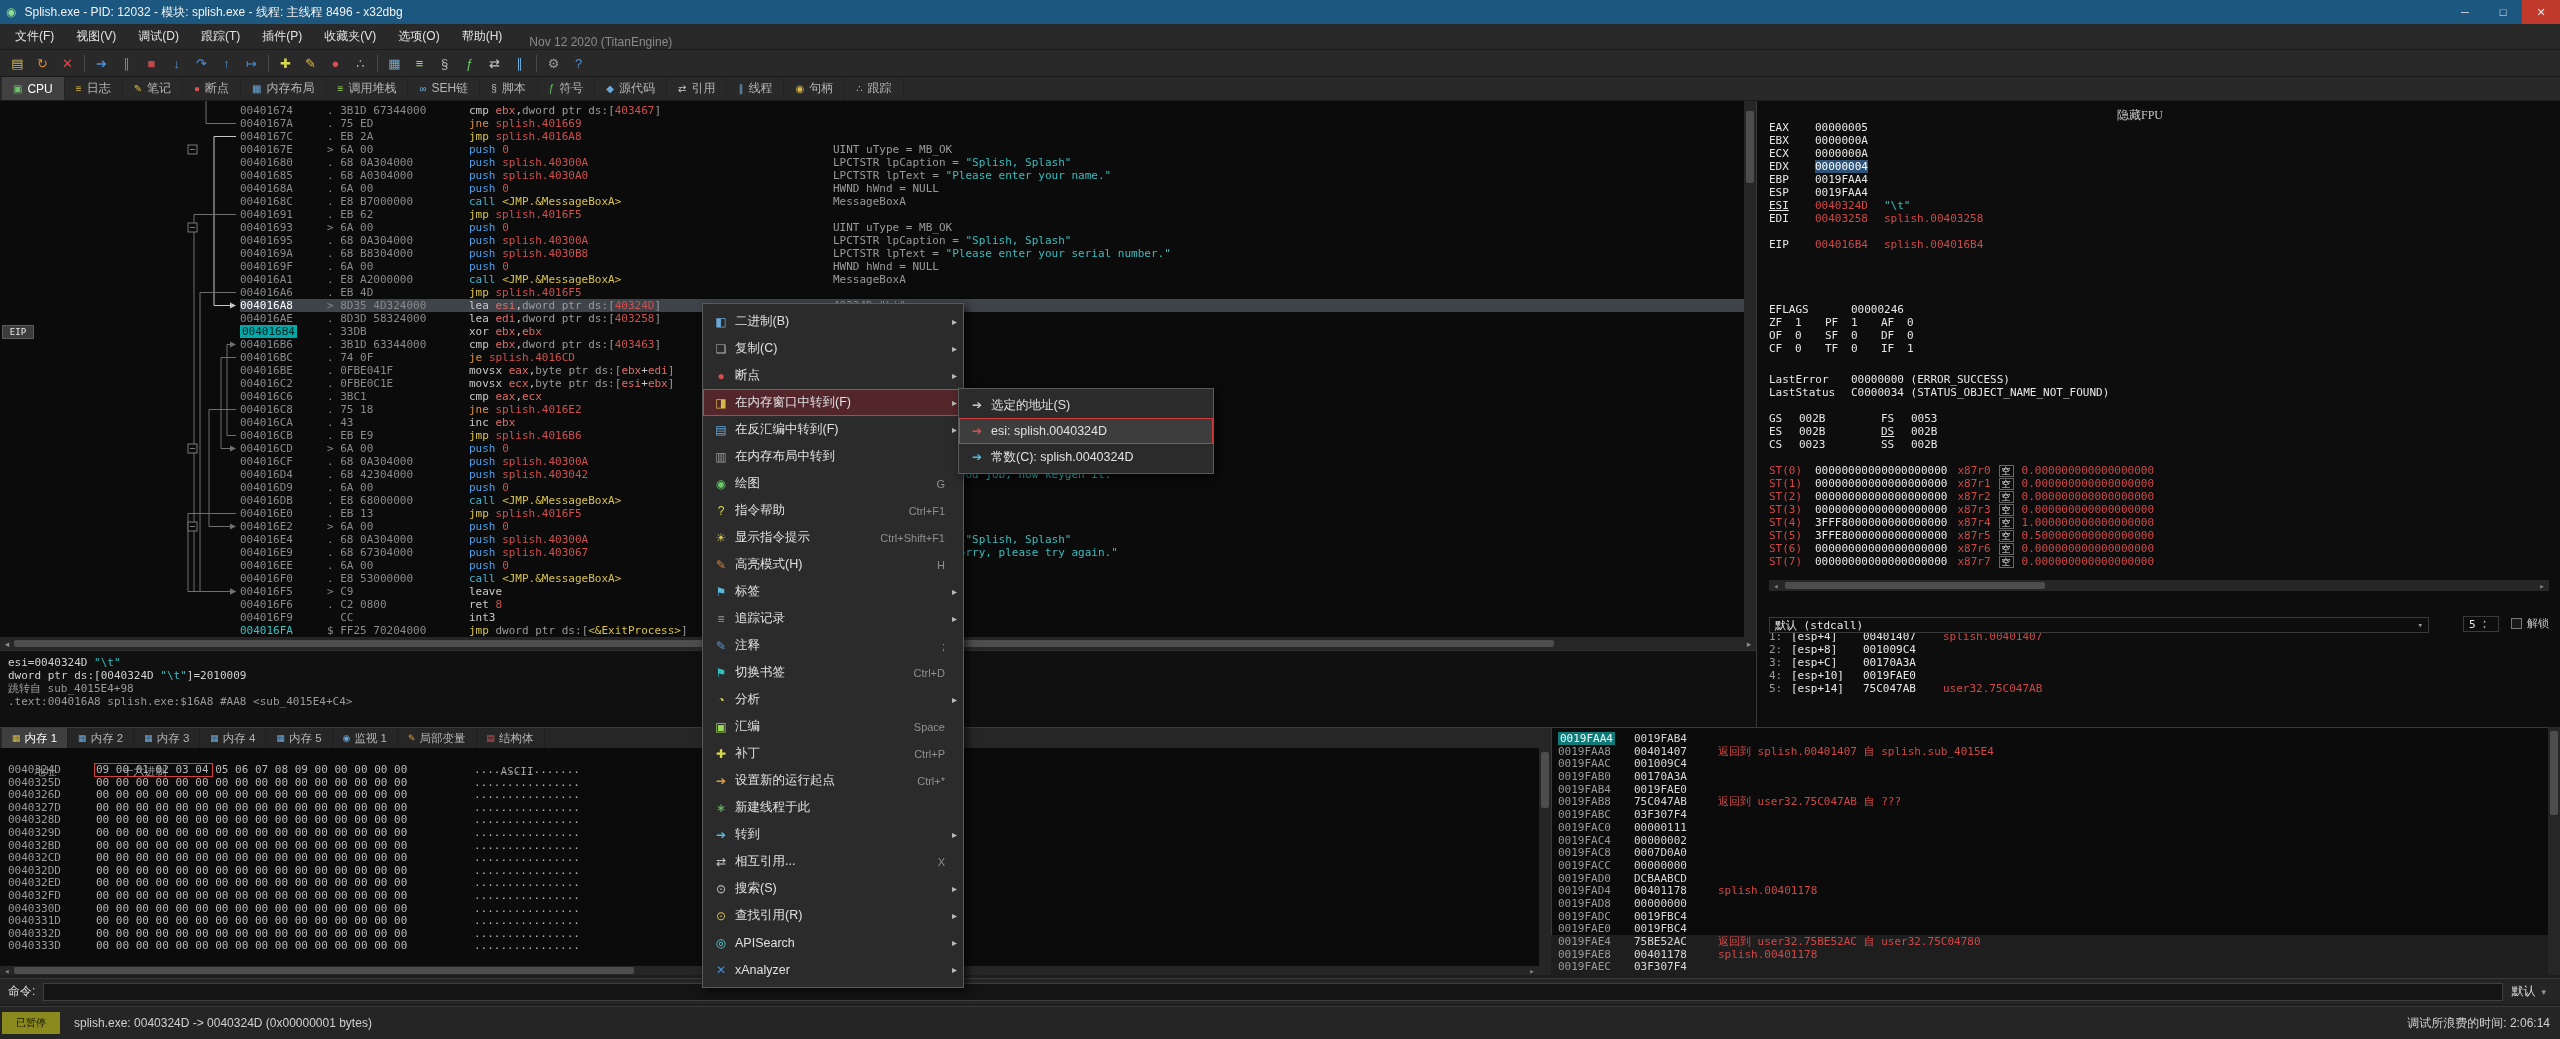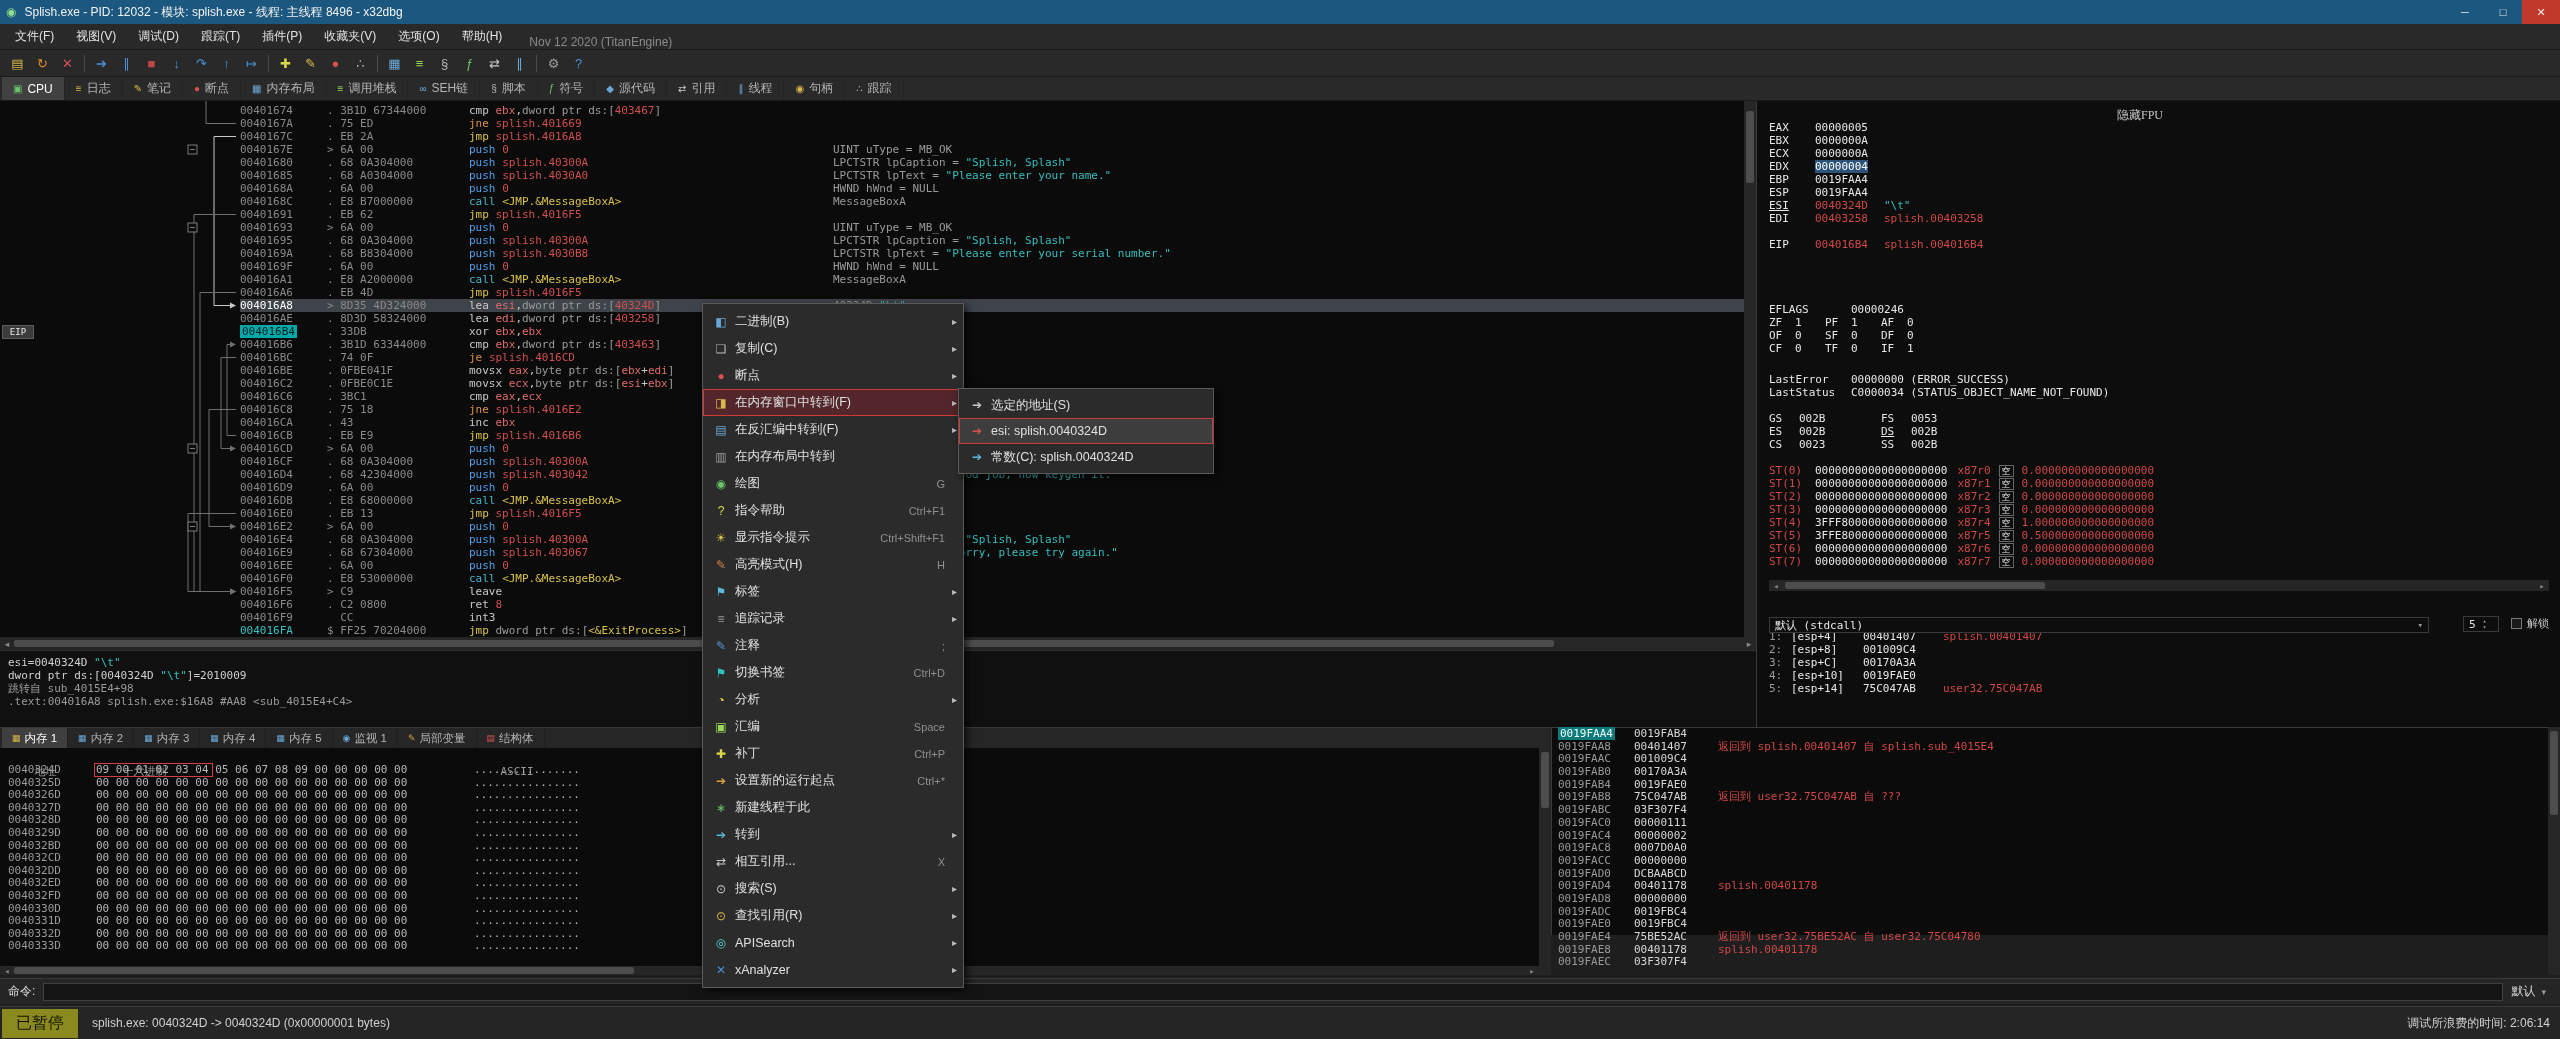--- a/index.html
+++ b/index.html
@@ -119,34 +119,34 @@
 #dump-headers{height:16px;line-height:16px;color:#9a9a9a;white-space:pre}
 .dh-a{display:inline-block;width:96px;padding-left:8px}
 .dh-h{display:inline-block;width:378px}
 #dump-rows{position:absolute;left:0;top:16px;right:0}
 .hrow{height:12.6px;line-height:12.6px;white-space:pre}
 .ha{display:inline-block;width:96px;padding-left:8px;color:#9a9a9a}
 .hb{display:inline-block;width:378px;color:#b8b8b8}
 .hs{color:#b8b8b8}
 #dump-red-box{position:absolute;left:94px;top:15px;width:119px;height:14px;border:1px solid #d04040}
 #dump-hscroll{position:absolute;left:0;top:218px;width:1539px;height:9px;background:#262626;display:flex;align-items:center}
-#stack{position:absolute;left:1551px;top:727px;width:997px;height:208px;background:#0b0b0b;border-left:1px solid #3a3a3a;border-top:1px solid #3a3a3a;font-family:"DejaVu Sans Mono",monospace;font-size:11px;}
+#stack{position:absolute;left:1551px;top:727px;width:997px;height:208px;background:#0b0b0b;border-left:1px solid #3a3a3a;border-top:1px solid #3a3a3a;font-family:"DejaVu Sans Mono",monospace;font-size:11px;padding-top:5px}
 .srow{height:12.7px;line-height:12.7px;white-space:pre}
 .sa{display:inline-block;width:82px;padding-left:6px;color:#9a9a9a}
 .espbox{background:#0e7a7a;color:#f0ffff;padding:0 2px}
 .sv{display:inline-block;width:84px;color:#d8d8d8}
 .scm{color:#d04848}
 
 
 #cmdbar{position:absolute;left:0;top:978px;width:2560px;height:26px;background:#252525;border-top:1px solid #3a3a3a;display:flex;align-items:center;padding:0 8px;gap:8px}
 #cmd-label{color:#ddd}
 #cmd-input{flex:1;height:18px;background:#141414;border:1px solid #3f3f3f;color:#ddd;font-family:"DejaVu Sans Mono",monospace;font-size:11px;padding:0 4px;outline:none}
 #cmd-combo{color:#ddd;display:flex;gap:6px;align-items:center;padding-right:6px}
 #statusbar{position:absolute;left:0;top:1006px;width:2560px;height:33px;background:#252525;border-top:1px solid #3a3a3a;display:flex;align-items:center}
-#status-state{background:#8a8a1e;color:#141400;padding:4px 14px;margin-left:2px;font-size:16px}
+#status-state{background:#8a8a1e;color:#141400;padding:4px 14px;margin-left:2px;font-size:10px}
 #status-msg{margin-left:14px;color:#d0d0d0}
 #status-time{margin-left:auto;margin-right:10px;color:#d0d0d0}
 
 
 #ctxmenu{position:absolute;left:702px;top:303px;width:262px;background:#2b2b2b;border:1px solid #5a5a5a;padding:4px 0;box-shadow:3px 3px 8px rgba(0,0,0,.7);z-index:10}
 .mi{height:27px;display:flex;align-items:center;padding:0 6px;color:#e0e0e0;font-size:12.5px}
 .mi.hl{background:#52262a;outline:1px solid #cc3a3a;outline-offset:-1px}
 .mi-ic{width:24px;text-align:center;font-size:12px;flex:none}
 .mi-lbl{flex:1;padding-left:2px;white-space:nowrap}
 .mi-sc{color:#8f8f8f;font-size:11px;margin-left:12px}

